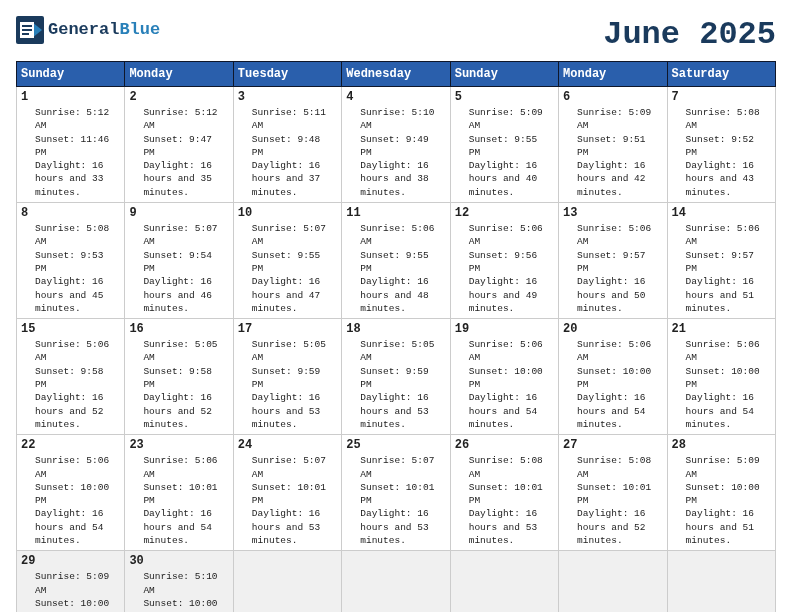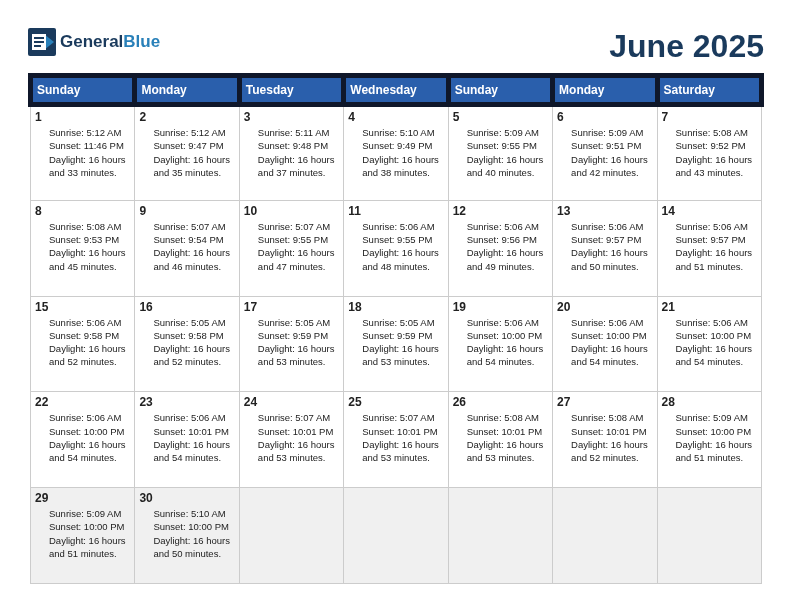--- a/index.html
+++ b/index.html
@@ -6,23 +6,24 @@
     body {
       width: 792px;
       height: 612px;
       font-family: Arial, sans-serif;
       background: #fff;
       overflow: hidden;
     }
     .page {
       width: 792px;
       height: 612px;
-      padding: 28px;
+      padding: 16px;
       display: flex;
       flex-direction: column;
+      font-family: Liberation Mono, monospace;
     }
     .header {
       display: flex;
       justify-content: space-between;
       align-items: flex-start;
       margin-bottom: 8px;
     }
     .logo {
       display: flex;
       align-items: center;
@@ -50,21 +51,21 @@
       width: 100%;
       table-layout: fixed;
     }
     .calendar th {
       background: #2a5fac;
       color: #fff;
       font-size: 12px;
       font-weight: bold;
       padding: 5px 4px;
       text-align: left;
-      border: 5px solid #0f172a;
+      border: 1px solid #0f172a;
     }
     .calendar td {
       border: 1px solid #ccc;
       vertical-align: top;
       padding: 3px 4px;
       font-size: 9.5px;
       color: #222;
       height: 82px;
       background: #fff;
     }

